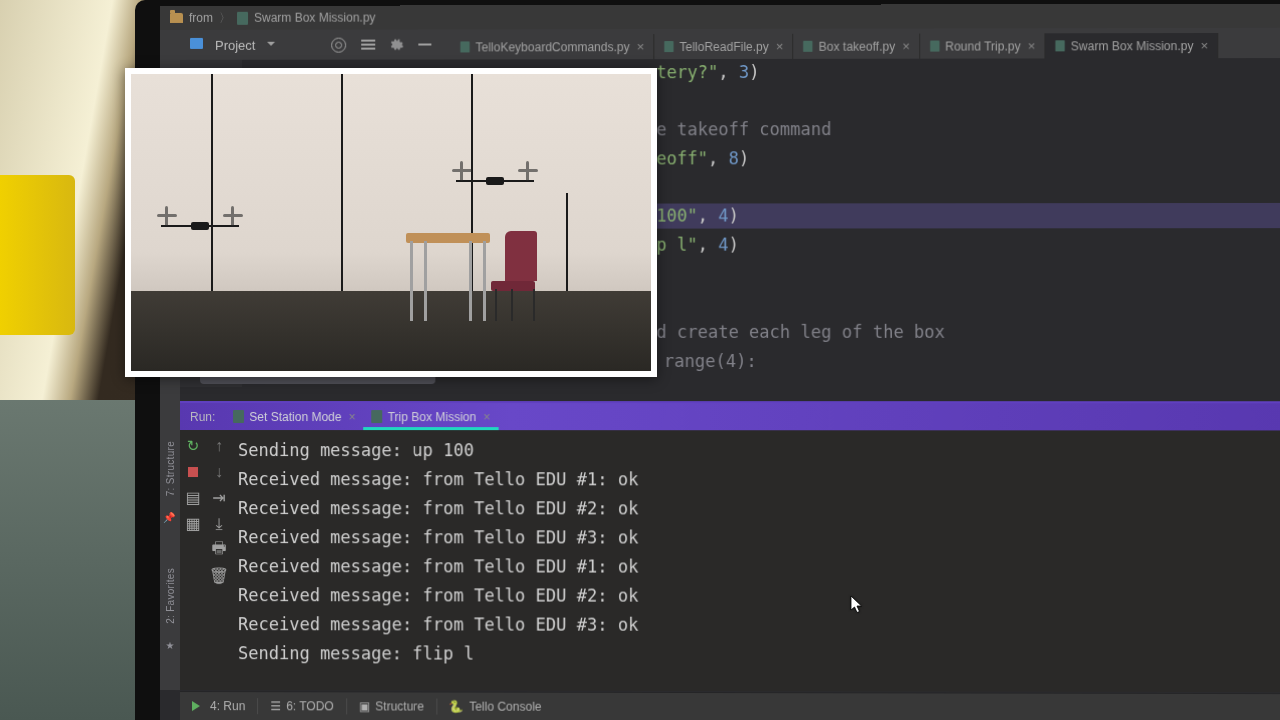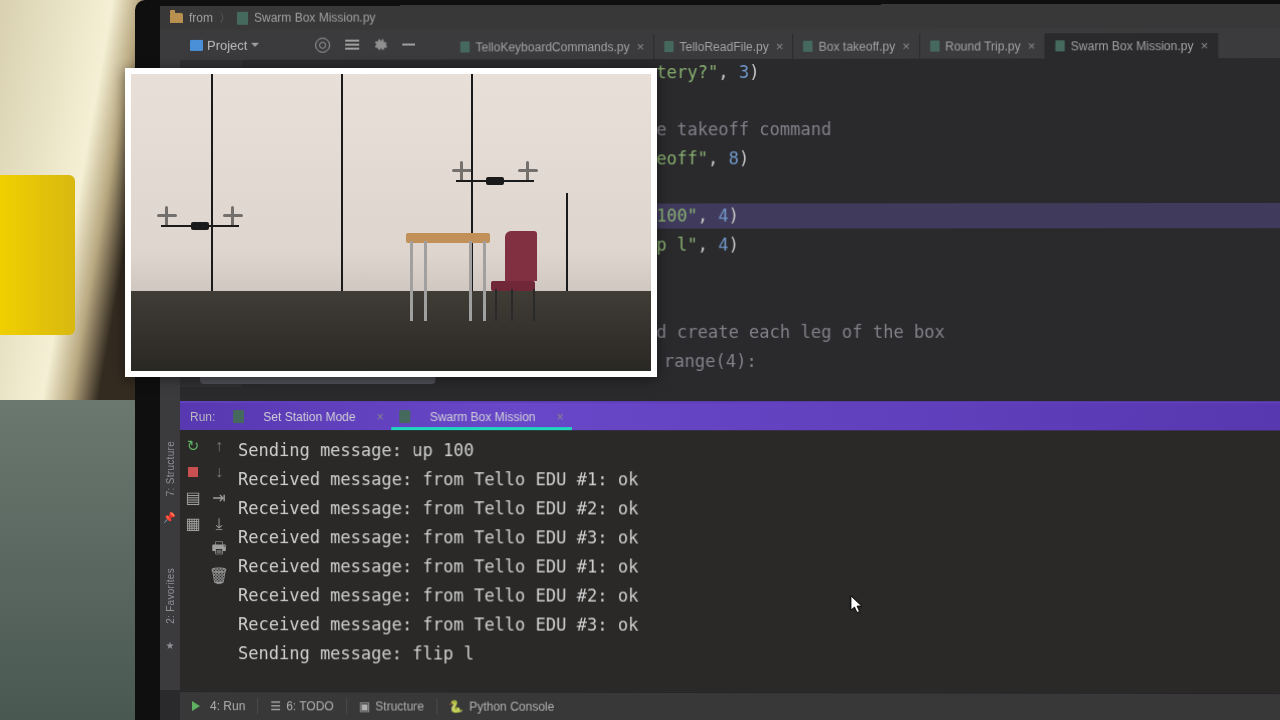--- a/index.html
+++ b/index.html
@@ -9,21 +9,21 @@
 .monitor-bezel{position:absolute;left:135px;top:0;right:0;bottom:0;background:#0f0f0f;border-radius:10px 0 0 0;}
 .screen{position:absolute;left:160px;top:6px;right:0;bottom:0;background:#2a2a2d;transform:perspective(3000px) rotateY(-1deg);transform-origin:left center;}
 
 .crumbs{height:24px;display:flex;align-items:center;padding:0 10px;color:#a0a0a0;font-size:12px;gap:6px;background:#383838;}
 .folder-icon{width:13px;height:10px;background:#b89050;border-radius:1px 2px 0 0;position:relative;}
 .folder-icon::before{content:'';position:absolute;top:-3px;left:0;width:5px;height:3px;background:#b89050;border-radius:1px 1px 0 0;}
 .pyfile-icon{width:11px;height:13px;background:#46695e;border-radius:1px;position:relative;}
 .chev{color:#707070;}
 
 .toolbar{height:30px;background:#3b3b3d;display:flex;align-items:center;border-bottom:1px solid #252527;position:relative;}
-.project-btn{display:flex;align-items:center;gap:4px;margin-left:22px;color:#bcbcbc;font-size:13px;padding:2px 8px;}
+.project-btn{display:flex;align-items:flex-start;gap:12px;margin-left:22px;color:#bcbcbc;font-size:13px;padding:2px 8px;}
 .proj-icon{width:13px;height:11px;background:#4a90d9;border-radius:1px;}
 .dd-arrow{border:4px solid transparent;border-top-color:#a0a0a0;margin-top:4px;}
 .tool-iconset{display:flex;gap:14px;margin-left:48px;}
 .ti{width:15px;height:15px;color:#a8a8a8;display:flex;align-items:center;justify-content:center;font-size:15px;}
 .target{width:13px;height:13px;border:1.5px solid #a0a0a0;border-radius:50%;position:relative;}
 .target::after{content:'';position:absolute;inset:3px;border:1px solid #a0a0a0;border-radius:50%;}
 .collapse-icon{width:14px;height:2px;background:#a0a0a0;box-shadow:0 4px 0 #a0a0a0,0 -4px 0 #a0a0a0;}
 .gear{width:14px;height:14px;position:relative;}
 .gear svg{width:100%;height:100%;}
 .minus{width:13px;height:2px;background:#a0a0a0;}
@@ -45,21 +45,21 @@
 .hl-line{position:absolute;left:0;right:0;height:25px;background:rgba(90,80,150,0.45);}
 .code-text{position:absolute;left:75px;white-space:pre;color:#c8c8c8;}
 .str{color:#88b070;}
 .num{color:#7098c8;}
 .cmt{color:#808088;}
 .hscroll{position:absolute;left:20px;bottom:0;width:235px;height:10px;background:#505058;border-radius:4px;}
 
 .run-panel{position:absolute;left:20px;right:0;top:395px;bottom:30px;background:#2a2928;border-top:2px solid #6040c0;}
 .run-header{height:27px;background:linear-gradient(90deg,#5838b0,#6848c8 30%,#5838b0);display:flex;align-items:center;font-size:12px;color:#d0d0d8;}
 .run-lbl{padding:0 10px;color:#b8b8c0;}
-.run-tab{display:flex;align-items:center;gap:19px;padding:4px 8px;position:relative;}
+.run-tab{display:flex;align-items:center;gap:5px;padding:4px 8px;position:relative;}
 .run-tab.active::after{content:'';position:absolute;left:0;right:0;bottom:-2px;height:3px;background:#20d8c0;}
 .run-tab .close-x{font-size:12px;}
 .run-side{position:absolute;left:0;top:27px;width:52px;bottom:0;display:flex;}
 .rs-col{width:26px;display:flex;flex-direction:column;align-items:center;padding-top:8px;gap:11px;}
 .rs-icon{width:15px;height:15px;display:flex;align-items:center;justify-content:center;color:#a0a0a0;}
 .rerun{color:#5fb060;font-size:15px;}
 .stop-sq{width:10px;height:10px;background:#c85050;}
 .console-body{position:absolute;left:58px;top:27px;right:0;bottom:0;padding:6px 0 0 0;font-family:'Consolas','Monaco',monospace;font-size:17px;line-height:29px;color:#d0d0d0;overflow:hidden;}
 .console-line{white-space:pre;}
 
@@ -192,21 +192,21 @@
   <div class="run-panel">
     <div class="run-header">
       <span class="run-lbl">Run:</span>
       <div class="run-tab">
           <span class="pyfile-icon"></span>
           <span>Set Station Mode</span>
           <span class="close-x">×</span>
         </div>
       <div class="run-tab active">
           <span class="pyfile-icon"></span>
-          <span>Swarm Box Mission</span>
+          <span>Trip Box Mission</span>
           <span class="close-x">×</span>
         </div>
     </div>
     <div class="run-side">
       <div class="rs-col">
         <div class="rs-icon rerun">↻</div>
         <div class="rs-icon">
             <div class="stop-sq"></div>
           </div>
         <div class="rs-icon">▤</div>
@@ -244,21 +244,21 @@
         <span>6: TODO</span>
       </div>
     <div class="sb-sep"></div>
     <div class="sb-item">
         <span>▣</span>
         <span>Structure</span>
       </div>
     <div class="sb-sep"></div>
     <div class="sb-item">
         <span>🐍</span>
-        <span>Python Console</span>
+        <span>Tello Console</span>
       </div>
   </div>
 
 </div>
 
 <div class="video-overlay">
   <div class="room">
     <div class="wall-line" style="left:80px;"></div>
     <div class="wall-line" style="left:210px;"></div>
     <div class="wall-line" style="left:340px;"></div>

